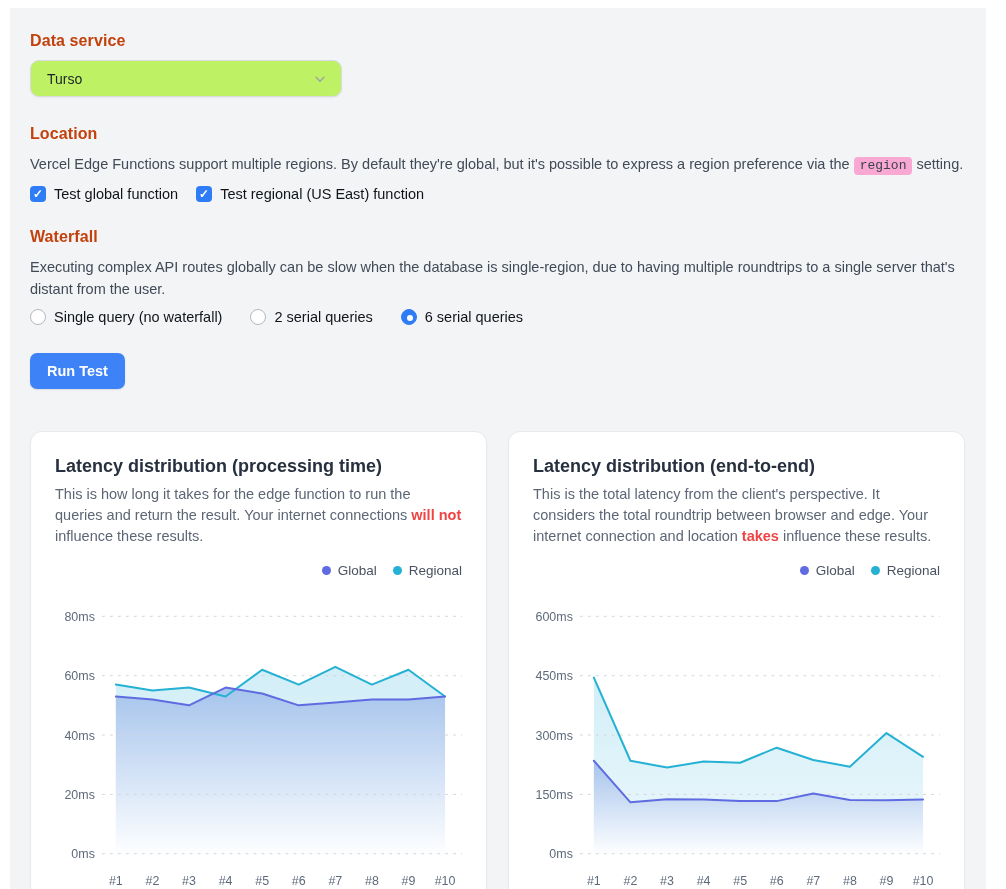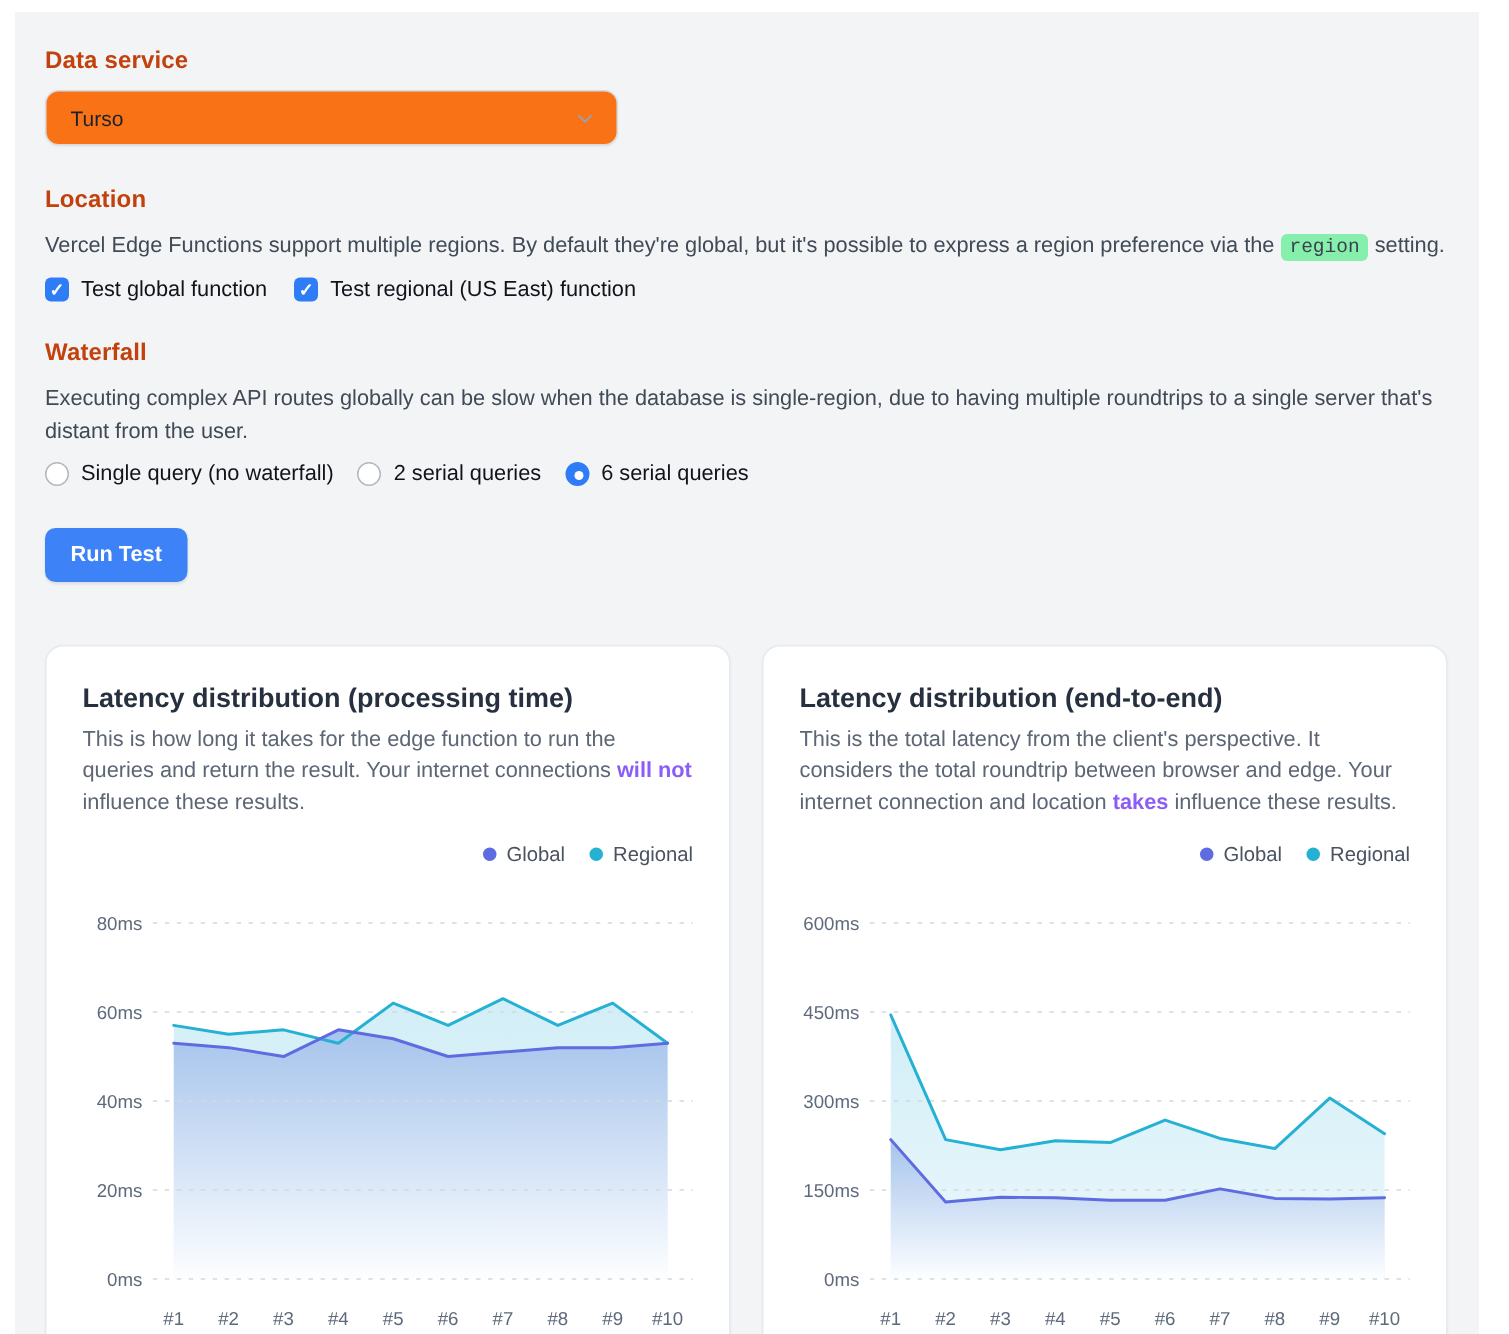--- a/index.html
+++ b/index.html
@@ -8,36 +8,36 @@
     margin: 8px 20px 0 10px;
     background:#f3f4f6;
     min-height: 881px;
     padding: 24px 20px 18px 20px;
   }
   .section-heading {
     font-size: 16px; font-weight: 700; color:#c2410c; margin-bottom: 10px;
     letter-spacing: .1px;
   }
   .select-box {
-    width: 382px; height: 37px; background:#f97316;
+    width: 312px; height: 37px; background:#bef264;
     border:1px solid #d9dbe1; border-radius: 9px;
     display:flex; align-items:center; justify-content:space-between;
     padding: 0 14px 0 16px; cursor:pointer;
     box-shadow: 0 1px 2px rgba(16,24,40,.05);
     margin-bottom: 28px;
   }
   .select-box .value { font-size: 14px; color:#1c222b; }
   .chev { color:#9aa1ab; display:flex; }
   .desc {
     font-size: 14.5px; color:#414a57; line-height: 22px; margin-bottom: 9px;
     max-width: 960px;
   }
   .code-chip {
     font-family:"Liberation Mono","DejaVu Sans Mono", monospace;
-    font-size: 13px; color:#3a414c; background:#86efac;
+    font-size: 13px; color:#3a414c; background:#f9a8d4;
     border-radius: 4px; padding: 1px 6px 2px;
   }
   .control-row { display:flex; align-items:center; gap: 18px; margin-bottom: 26px; }
   .control-item { display:flex; align-items:center; gap: 8px; cursor:pointer; }
   .control-item .lbl { font-size: 14.5px; color:#10141a; }
   .checkbox {
     width: 16px; height: 16px; border-radius: 4px; background:#2f7df6;
     color:#ffffff; font-size: 12px; font-weight:700; line-height:16px;
     text-align:center; display:inline-block;
   }
@@ -59,21 +59,21 @@
     box-shadow: 0 1px 2px rgba(16,24,40,.1);
   }
   .cards { display:flex; gap: 21px; }
   .card {
     width: 457px; background:#ffffff; border:1px solid #e7e9ee;
     border-radius: 12px; padding: 24px 24px 18px;
     box-shadow: 0 1px 2px rgba(16,24,40,.04);
   }
   .card-title { font-size: 18px; font-weight: 700; color:#27303f; margin-bottom: 7px; }
   .card-desc { font-size: 14.5px; color:#5d6675; line-height: 21px; margin-bottom: 16px; }
-  .card-desc b { color:#8b5cf6; }
+  .card-desc b { color:#ef4444; }
   .legend { display:flex; justify-content:flex-end; gap: 16px; margin: 14px 0 24px; }
   .legend-item { display:flex; align-items:center; gap: 7px; }
   .legend-dot { width: 9px; height: 9px; border-radius: 50%; display:inline-block; }
   .legend-label { font-size: 13.5px; color:#4a5260; }
   svg.chart { width: 409px; height: 296px; display:block; font-family:"Liberation Sans",sans-serif; }
 </style>
 </head>
 <body>
 
 <div class="panel">
@@ -99,21 +99,21 @@
     </label>
     <label class="control-item">
       <span class="checkbox">✓</span>
       <span class="lbl">Test regional (US East) function</span>
     </label>
   </div>
 
   <div class="section-heading">Waterfall</div>
   <p class="desc" style="max-width:955px">Executing complex API routes globally can be slow when the database is single-region, due to having multiple roundtrips to a single server that's distant from the user.</p>
 
-  <div class="control-row" style="gap:16px; margin-bottom:28px">
+  <div class="control-row" style="gap:28px; margin-bottom:28px">
     <label class="control-item">
       <span class="radio"></span>
       <span class="lbl">Single query (no waterfall)</span>
     </label>
     <label class="control-item">
       <span class="radio"></span>
       <span class="lbl">2 serial queries</span>
     </label>
     <label class="control-item">
       <span class="radio checked"></span>

